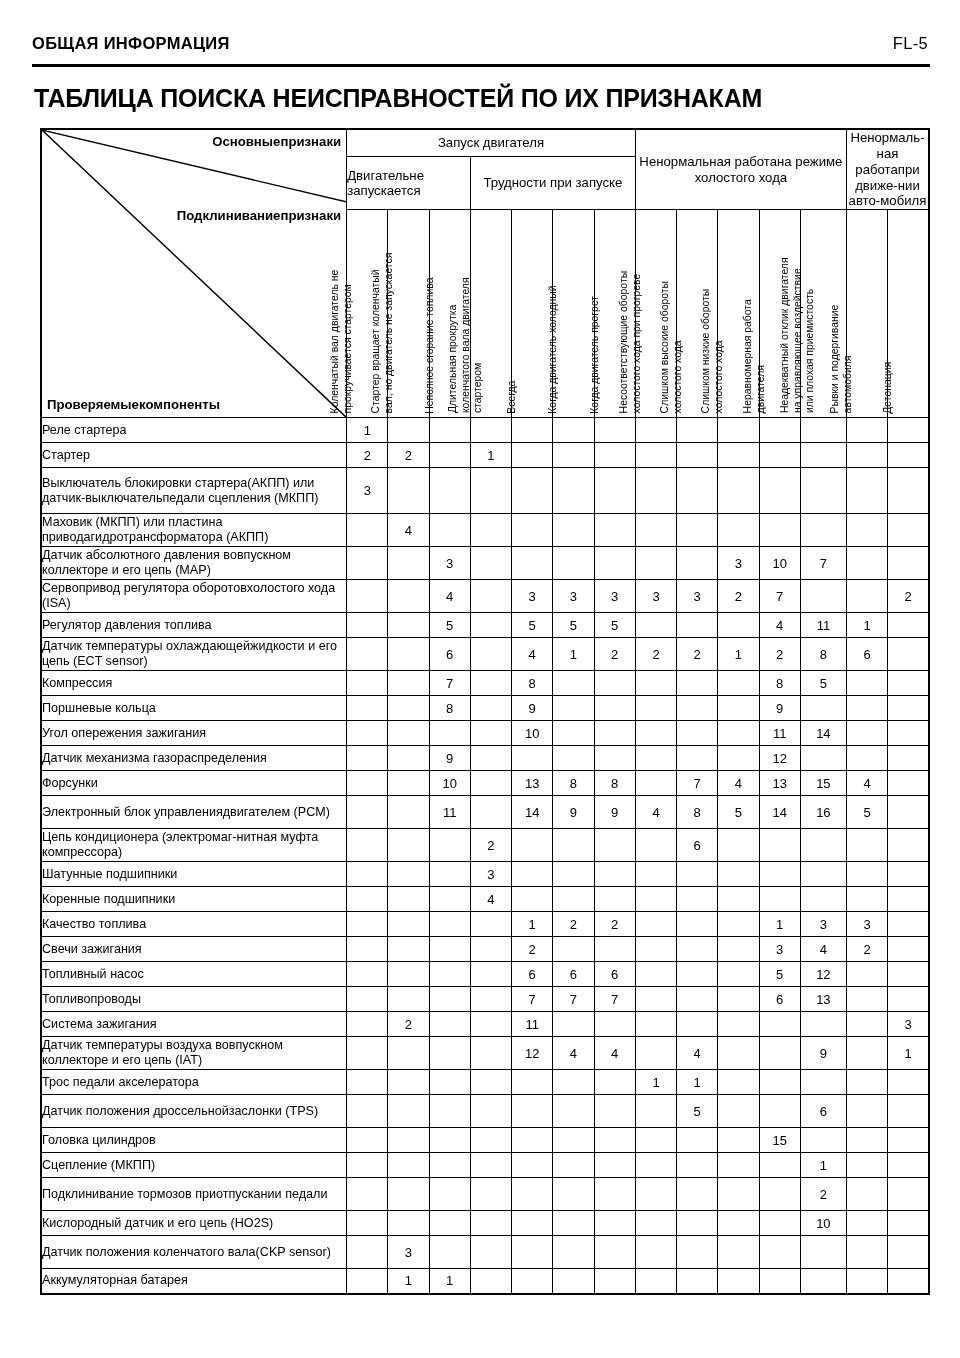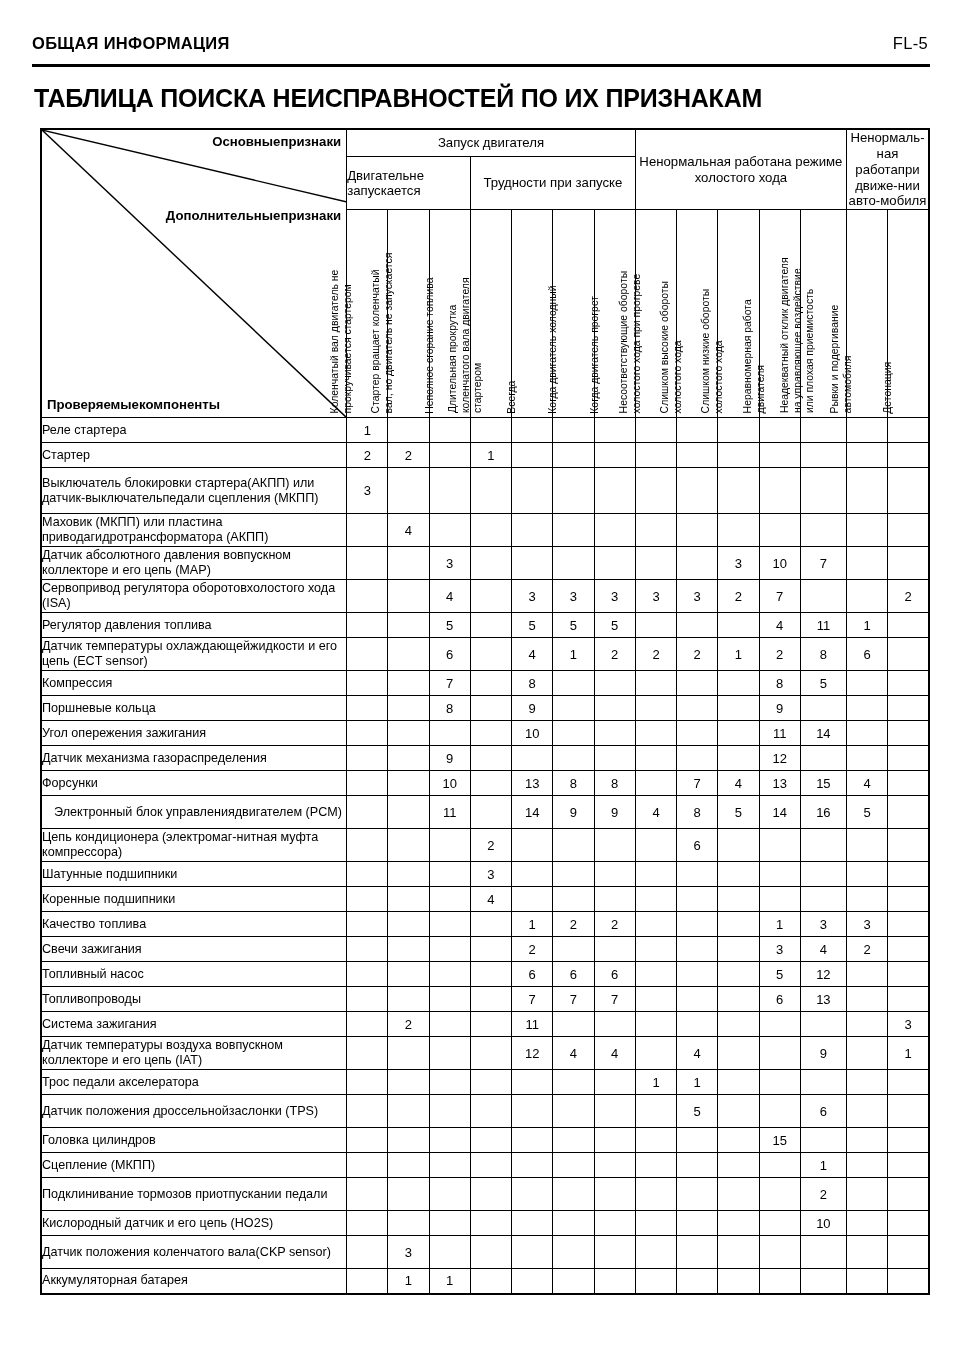--- a/index.html
+++ b/index.html
@@ -183,21 +183,21 @@
           <col style="width: 34px;">
         </colgroup>
       <thead>
         <tr>
           <td class="corner" rowspan="3">
             <svg viewBox="0 0 252 288" preserveAspectRatio="none">
               <line x1="0" y1="0" x2="252" y2="72" stroke="#000" stroke-width="1.3"></line>
               <line x1="0" y1="0" x2="252" y2="288" stroke="#000" stroke-width="1.3"></line>
             </svg>
             <div class="lbl lbl-main" style="white-space: normal;"><span>Основные</span><span>признаки</span></div>
-            <div class="lbl lbl-add" style="white-space: normal;"><span>Дополнительные</span><span>признаки</span></div>
+            <div class="lbl lbl-add" style="white-space: normal;"><span>Подклинивание</span><span>признаки</span></div>
             <div class="lbl lbl-comp" style="white-space: normal;"><span>Проверяемые</span><span>компоненты</span></div>
           </td>
           <td class="grp" colspan="7">Запуск двигателя</td>
           <td class="grp" colspan="5" rowspan="2" style="white-space: normal;"><span>Ненормальная работа</span><span>на режиме холостого хода</span></td>
           <td class="grp" colspan="2" rowspan="2" style="white-space: normal;"><span>Ненормаль-</span><span>ная работа</span><span>при движе-</span><span>нии авто-</span><span>мобиля</span></td>
         </tr>
         <tr>
           <td class="grp grp-left" colspan="3" style="white-space: normal;"><span>Двигатель</span><span>не запускается</span></td>
           <td class="grp" colspan="4">Трудности при запуске</td>
         </tr>
@@ -491,21 +491,21 @@
             <td class="val">8</td>
             <td class="val"></td>
             <td class="val">7</td>
             <td class="val">4</td>
             <td class="val">13</td>
             <td class="val">15</td>
             <td class="val">4</td>
             <td class="val"></td>
           </tr>
           <tr class="r r2">
-            <td class="rowlabel" style="white-space: normal; padding-left: 12px;"><span>Электронный блок управления</span><span>двигателем (PCM)</span></td>
+            <td class="rowlabel" style="white-space: normal;"><span>Электронный блок управления</span><span>двигателем (PCM)</span></td>
             <td class="val"></td>
             <td class="val"></td>
             <td class="val">11</td>
             <td class="val"></td>
             <td class="val">14</td>
             <td class="val">9</td>
             <td class="val">9</td>
             <td class="val">4</td>
             <td class="val">8</td>
             <td class="val">5</td>

